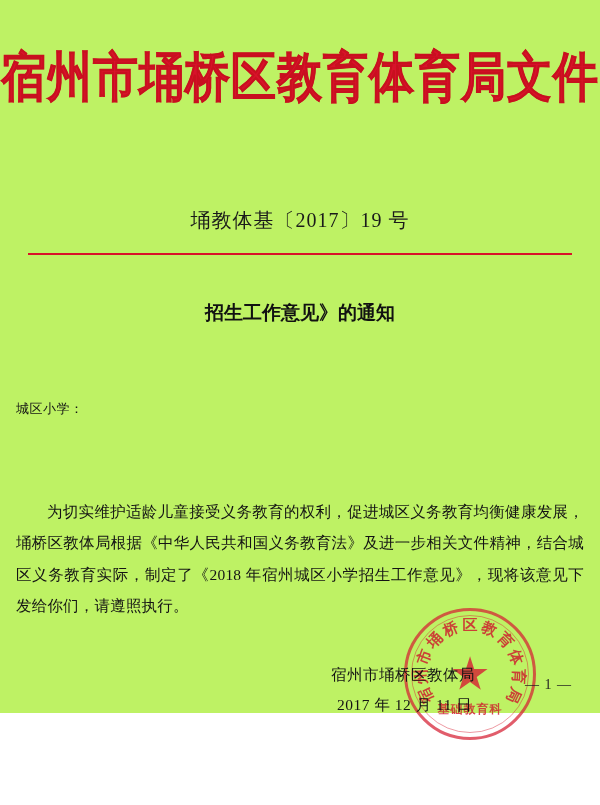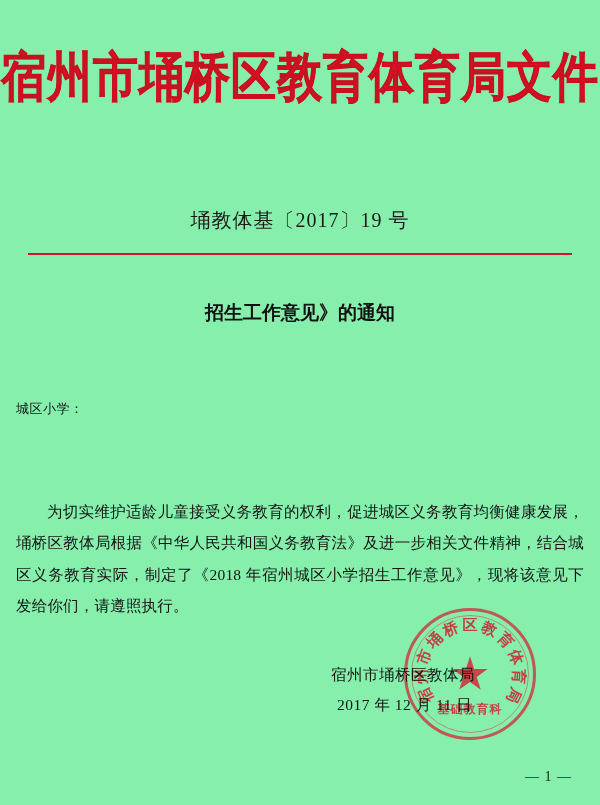--- a/index.html
+++ b/index.html
@@ -10,22 +10,22 @@
   body {
     width: 600px;
     height: 805px;
     font-family: "Liberation Serif", "DejaVu Serif", serif;
     color: #111;
     overflow: hidden;
   }
   .page {
     position: relative;
     width: 600px;
-    height: 805px;
-    background: #86efac;
+    height: 713px;
+    background: #bef264;
     box-sizing: border-box;
   }
 
   
   .masthead {
     position: absolute;
     top: 48px;
     left: 0;
     width: 600px;
     text-align: center;

